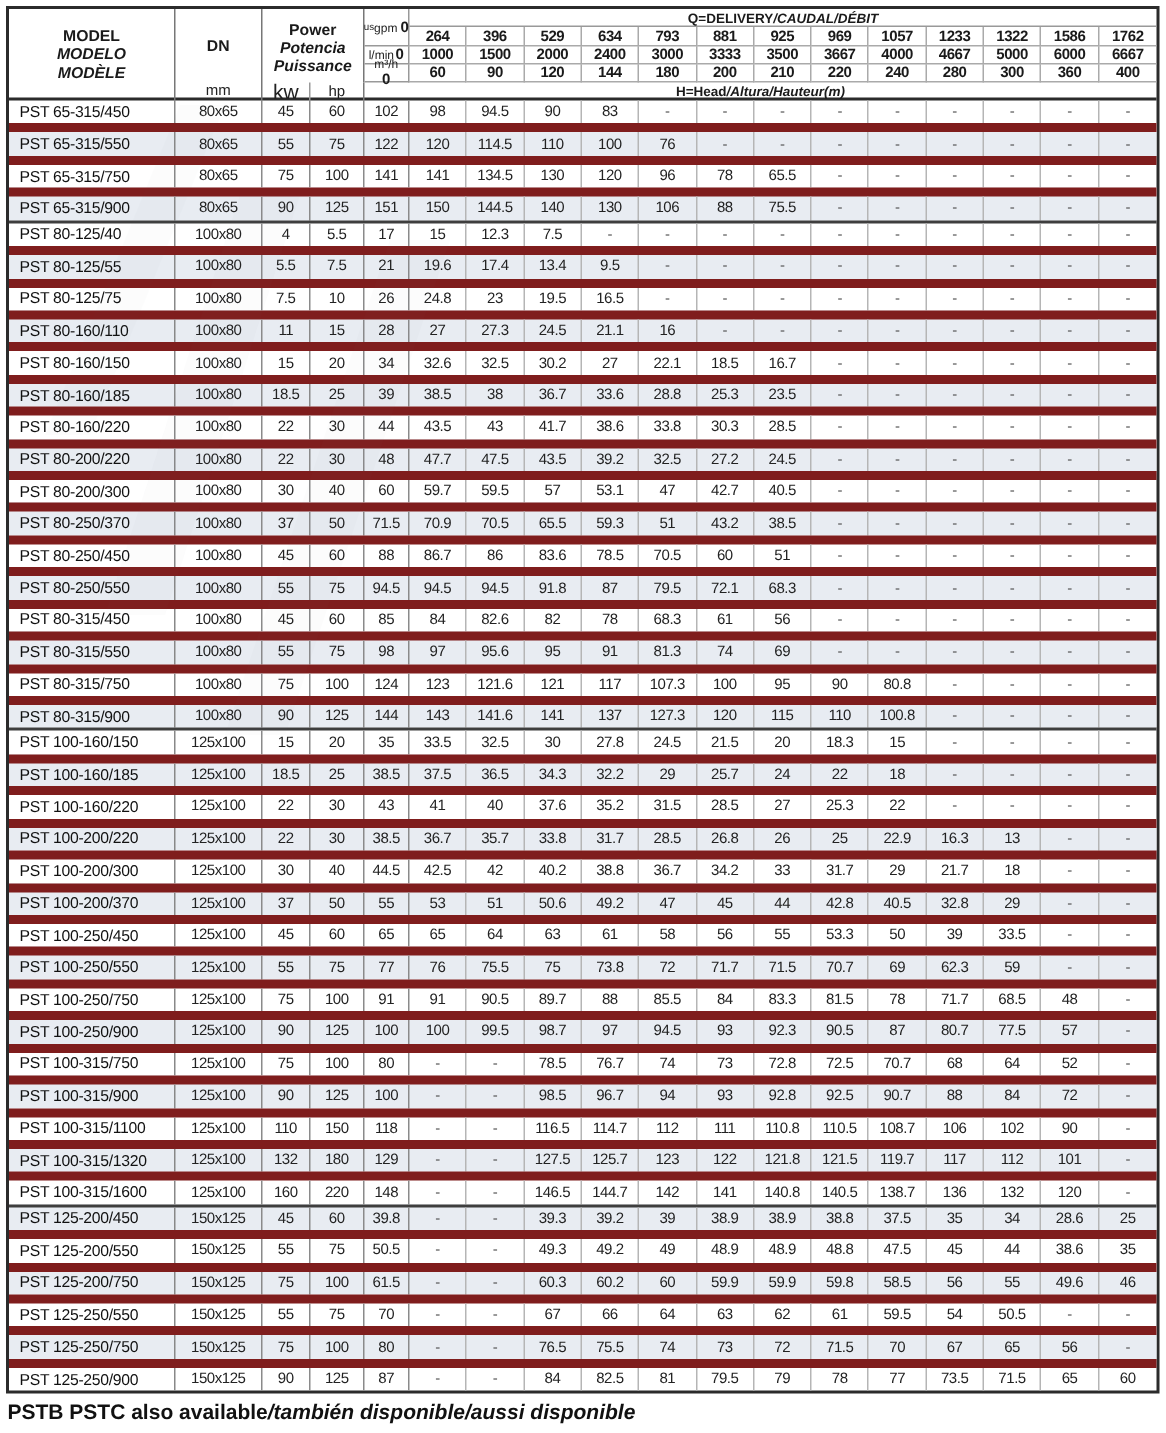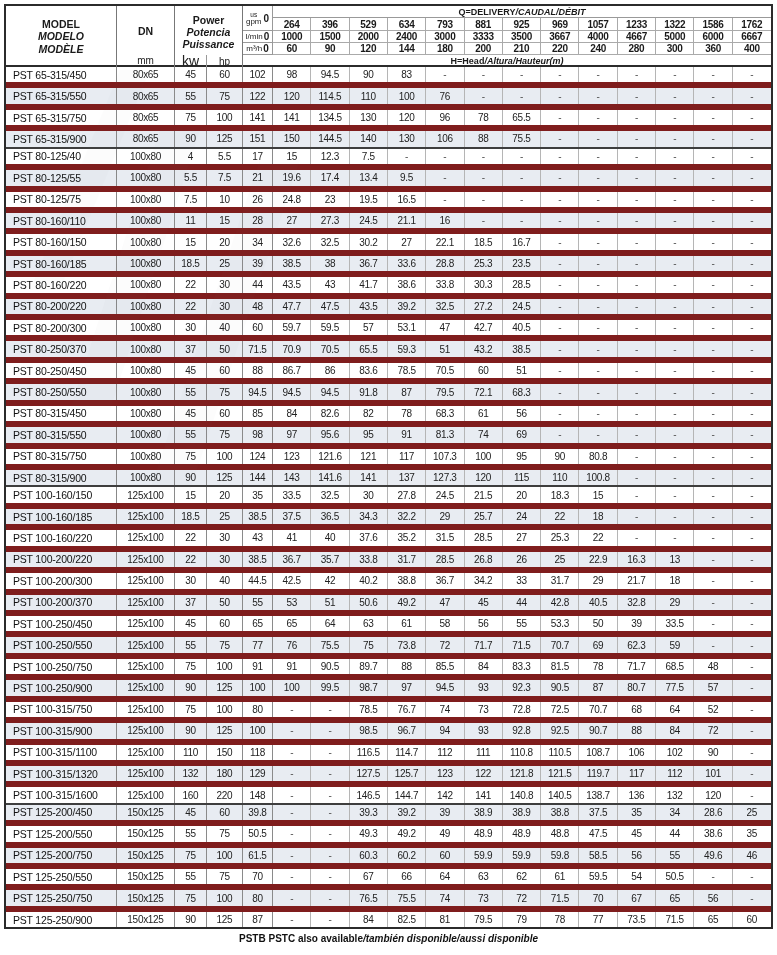--- a/index.html
+++ b/index.html
@@ -25,28 +25,28 @@
   .dn-cell { grid-column:2; grid-row:1/6; flex-direction:column; border-right:1px solid #777; }
   .dn-top { flex:1; display:flex; align-items:center; font-weight:bold; }
   .dn-unit { flex:none; padding-bottom:1px; font-weight:normal; font-size:10px; color:#222; }
   .power-cell { grid-column:3/5; grid-row:1/5; flex-direction:column; border-right:1px solid #777;
                 font-weight:bold; line-height:12px; padding-top:2px; }
   .kw-cell { grid-column:3; grid-row:5; border-right:1px solid #999; font-size:14px; color:#222; }
   .hp-cell { grid-column:4; grid-row:5; border-right:1px solid #777; font-size:10px; color:#222; }
   .it { font-style:italic; }
   .units-gpm { grid-column:5; grid-row:1/3; border-right:1px solid #999; border-bottom:1px solid #999;
                display:flex; align-items:center; justify-content:center; gap:2px; }
-  .units-stack { display:flex; flex-direction:column; align-items:center; line-height:7px; }
+  .units-stack { display:flex; flex-direction:row; align-items:center; line-height:7px; }
   .units-us { font-size:6.5px; color:#222; }
   .units-gpm-label, .units-label { font-size:8px; color:#222; }
   .units-zero { font-weight:bold; font-size:10px; }
   .units-lmin { grid-column:5; grid-row:3; border-right:1px solid #999; border-bottom:1px solid #999;
                 display:flex; align-items:center; justify-content:center; gap:1px; }
   .units-m3h { grid-column:5; grid-row:4; border-right:1px solid #999; border-bottom:1px solid #999;
-               display:flex; align-items:center; justify-content:center; gap:1px; }
+               display:flex; align-items:center; justify-content:center; gap:1px;flex-direction:column; }
   .q-title { grid-column:6/19; grid-row:1; border-bottom:1px solid #999;
              display:flex; align-items:center; justify-content:center; font-size:9px; font-weight:bold; }
   .h-title { grid-column:5/19; grid-row:5; display:flex; align-items:center; justify-content:center;
              font-size:9px; font-weight:bold; }
   .hnum { display:flex; align-items:center; justify-content:center; font-weight:bold; font-size:10px;
           border-right:1px solid #aaa; border-bottom:1px solid #aaa; letter-spacing:-0.3px; }
   .hnum.last { border-right:none; }
 
   
   .tbody { flex:1; display:flex; flex-direction:column; }
@@ -57,21 +57,21 @@
   .cell { display:flex; align-items:center; justify-content:center; font-size:10px; color:#222;
           border-right:1px solid #b5b5b5; letter-spacing:-0.3px; overflow:hidden; }
   .cell.model { justify-content:flex-start; padding-left:7px; font-weight:normal; color:#111;
                 border-right:1px solid #888; font-size:10.5px; letter-spacing:-0.2px; }
   .cell.dn, .cell.kw, .cell.hp, .cell.zerocol { border-right-color:#8a8a8a; }
   .cell.last { border-right:none; }
   .cell.dash { color:#555; }
 
   
   .footer { display:flex; justify-content:space-between; align-items:center; width:769px;
-            padding:4px 1px 0 1px; font-size:10px; font-weight:bold; color:#111;flex-direction:column; }
+            padding:4px 1px 0 1px; font-size:14px; font-weight:bold; color:#111; }
   .footer .right { display:flex; align-items:center; gap:6px; }
 </style>
 </head>
 <body>
 
 <div class="page">
 
   <svg class="watermark" viewBox="0 0 320 420">
     <polygon points="40,340 130,60 170,60 80,340" fill="rgba(110,120,140,0.05)"></polygon>
     <polygon points="120,420 230,90 270,90 160,420" fill="rgba(110,120,140,0.05)"></polygon>

